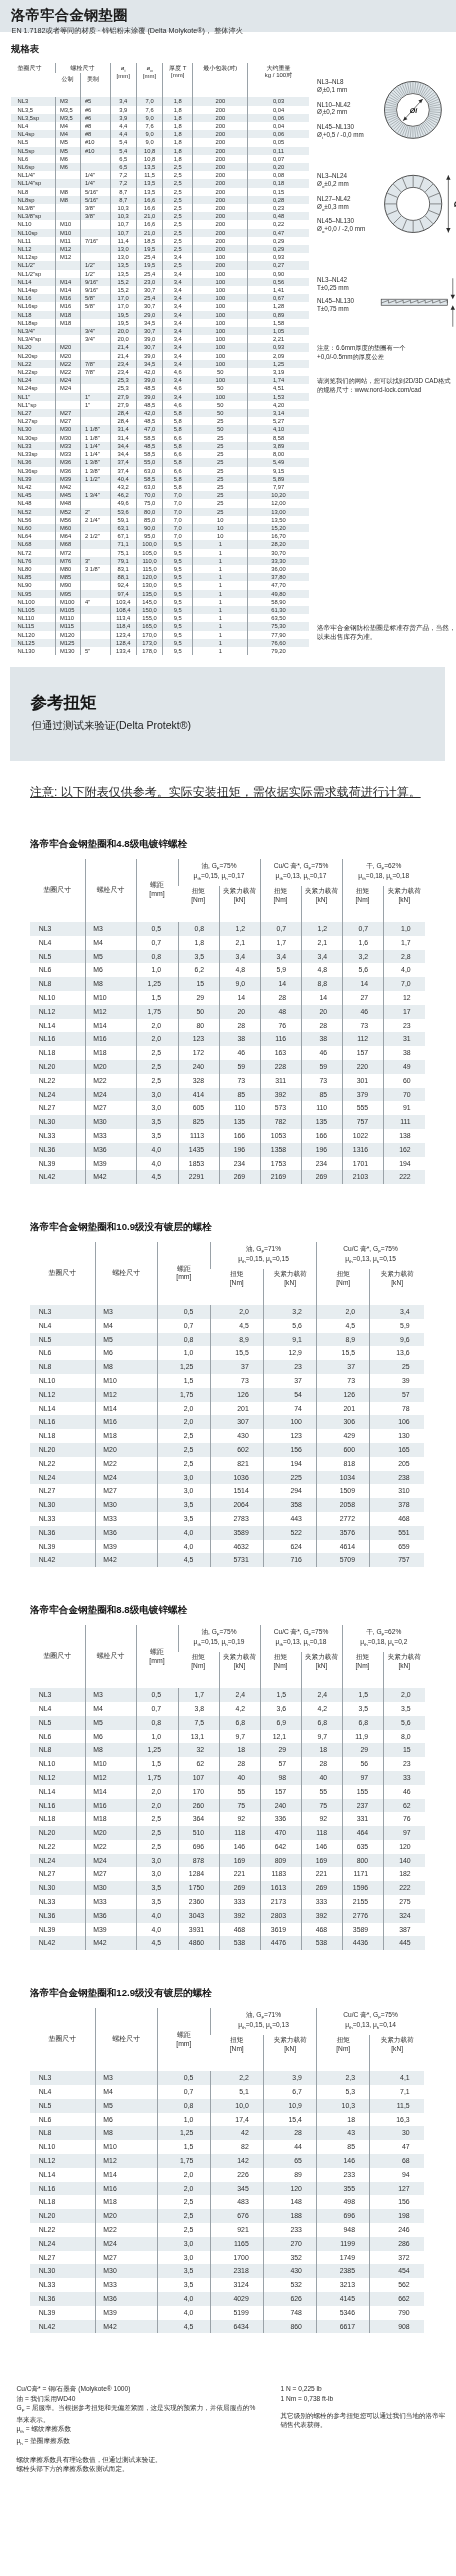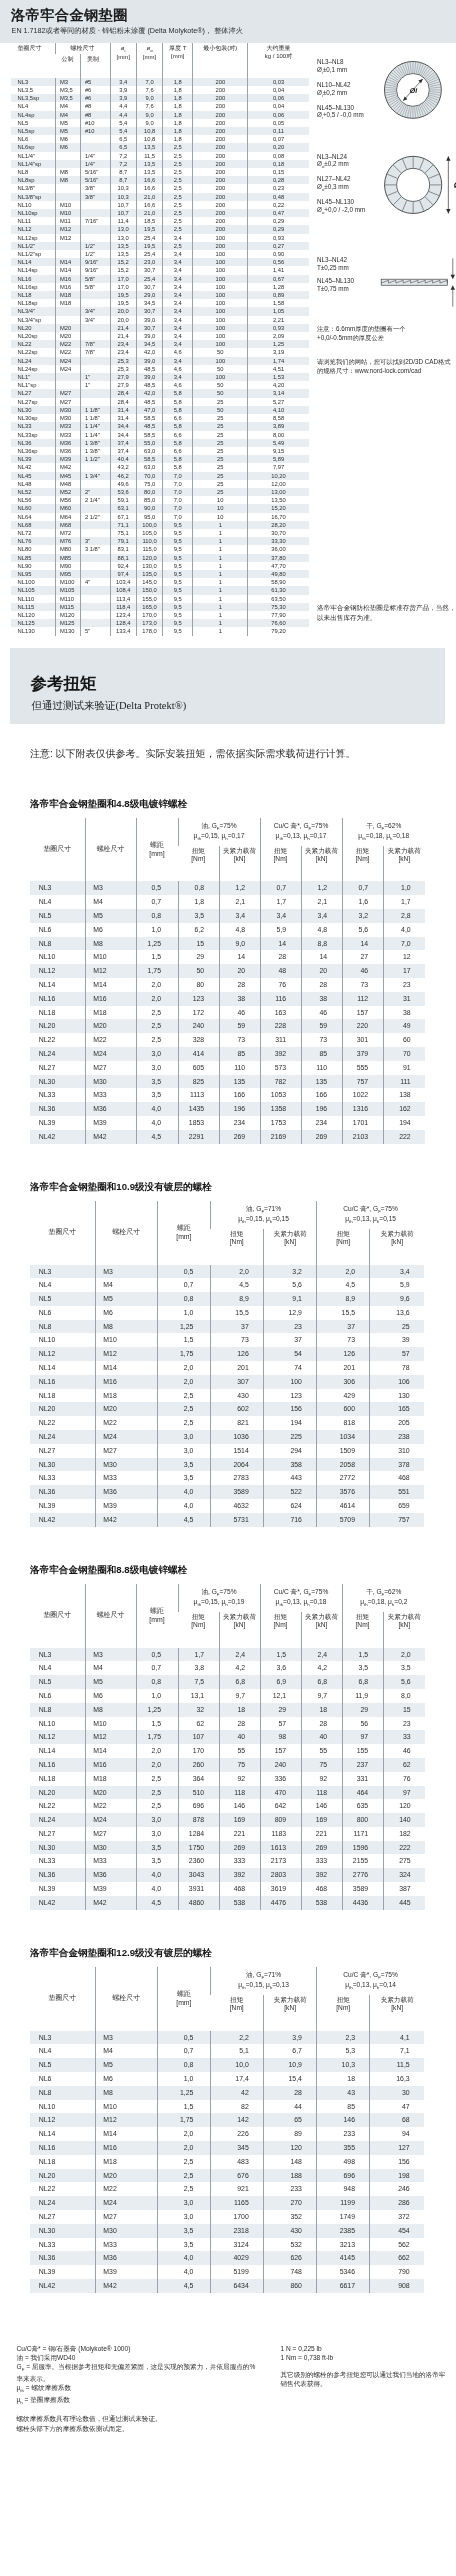--- a/index.html
+++ b/index.html
@@ -3,21 +3,21 @@
 <meta charset="utf-8">
 <style>
   html,body{margin:0;padding:0;}
   body{
     width:457px;min-height:2576px;background:#ffffff;color:#2e2e2e;
     font-family:"Liberation Sans","DejaVu Sans",sans-serif;
     -webkit-font-smoothing:antialiased;
   }
   .band{background:#e0e6ea;}
   
-  .page-header{height:43px;box-sizing:border-box;padding:5.5px 0 0 11px;}
+  .page-header{height:32px;box-sizing:border-box;padding:5.5px 0 0 11px;}
   .page-title{margin:0;font-size:14.3px;font-weight:bold;color:#1c1c1c;letter-spacing:0.3px;}
   .page-subtitle{margin:1.7px 0 0 0.6px;font-size:7.2px;color:#2b2b2b;}
   
   .spec-heading{margin:11px 0 6.6px 11px;font-size:9.4px;font-weight:bold;color:#1c1c1c;}
   .spec-wrap{position:relative;margin-left:11px;}
   table{border-collapse:collapse;table-layout:fixed;}
   th,td{font-weight:normal;}
   .spec-table{width:297px;}
   .spec-table th{
     font-size:6px;line-height:1.25;color:#2b2b2b;vertical-align:top;
@@ -40,24 +40,24 @@
   .tol-item{margin-bottom:5px;line-height:1.25;}
   .tol-range{white-space:nowrap;}
   .tol-val{white-space:nowrap;}
   .blk1{margin-top:14.3px;}
   .blk2{margin-top:26.4px;}
   .blk3{margin-top:36px;}
   .side-note{margin:15.4px 0 0 0;line-height:1.4;width:138px;}
   .stock-note{position:absolute;bottom:7.7px;left:0;width:142px;line-height:1.45;font-size:6.6px;}
   svg text{font-family:"Liberation Sans","DejaVu Sans",sans-serif;}
   
-  .torque-band{margin:12px 12px 0 10px;height:76px;box-sizing:border-box;padding:25px 0 0 20.4px;font-family:Liberation Serif, serif;}
+  .torque-band{margin:12px 12px 0 10px;height:94px;box-sizing:border-box;padding:25px 0 0 20.4px;}
   .torque-heading{margin:0;font-size:16.5px;font-weight:bold;color:#161616;}
   .torque-subheading{margin:4.4px 0 0 1.1px;font-size:10.5px;color:#222;}
-  .torque-note{margin:23px 0 0 30px;font-size:10px;color:#2b2b2b;}
+  .torque-note{margin:23px 0 0 30px;font-size:12px;color:#2b2b2b;text-decoration:underline;}
   
   .tq-title{margin:37px 0 0 30px;font-size:9.6px;font-weight:bold;color:#161616;}
   .tq{margin:7.7px 0 0 30px;width:394px;}
   .tq th{
     font-size:6.6px;line-height:1.3;color:#2b2b2b;border-left:0.6px solid #9aa2a8;
     text-align:center;white-space:pre-line;padding:1.1px 1.1px;
   }
   .tq tr th:first-child{border-left:none;}
   .tq th.lbl{vertical-align:middle;font-size:6.9px;}
   .tq th.grp{padding-top:3.3px;vertical-align:top;height:23px;}
@@ -79,20 +79,21 @@
 </style>
 </head>
 <body>
 
 <header class="band page-header">
   <h1 class="page-title">洛帝牢合金钢垫圈</h1>
   <div class="page-subtitle">EN 1.7182或者等同的材质 · 锌铝粉末涂覆 (Delta Molykote®)， 整体淬火</div>
 </header>
 
 <section>
+  <h2 class="spec-heading">规格表</h2>
   <div class="spec-wrap">
     <table class="spec-table">
       <colgroup>
         <col style="width:44px">
           <col style="width:25px">
           <col style="width:30px">
         <col style="width:26.4px">
           <col style="width:26.4px">
           <col style="width:30px">
         <col style="width:55px">

